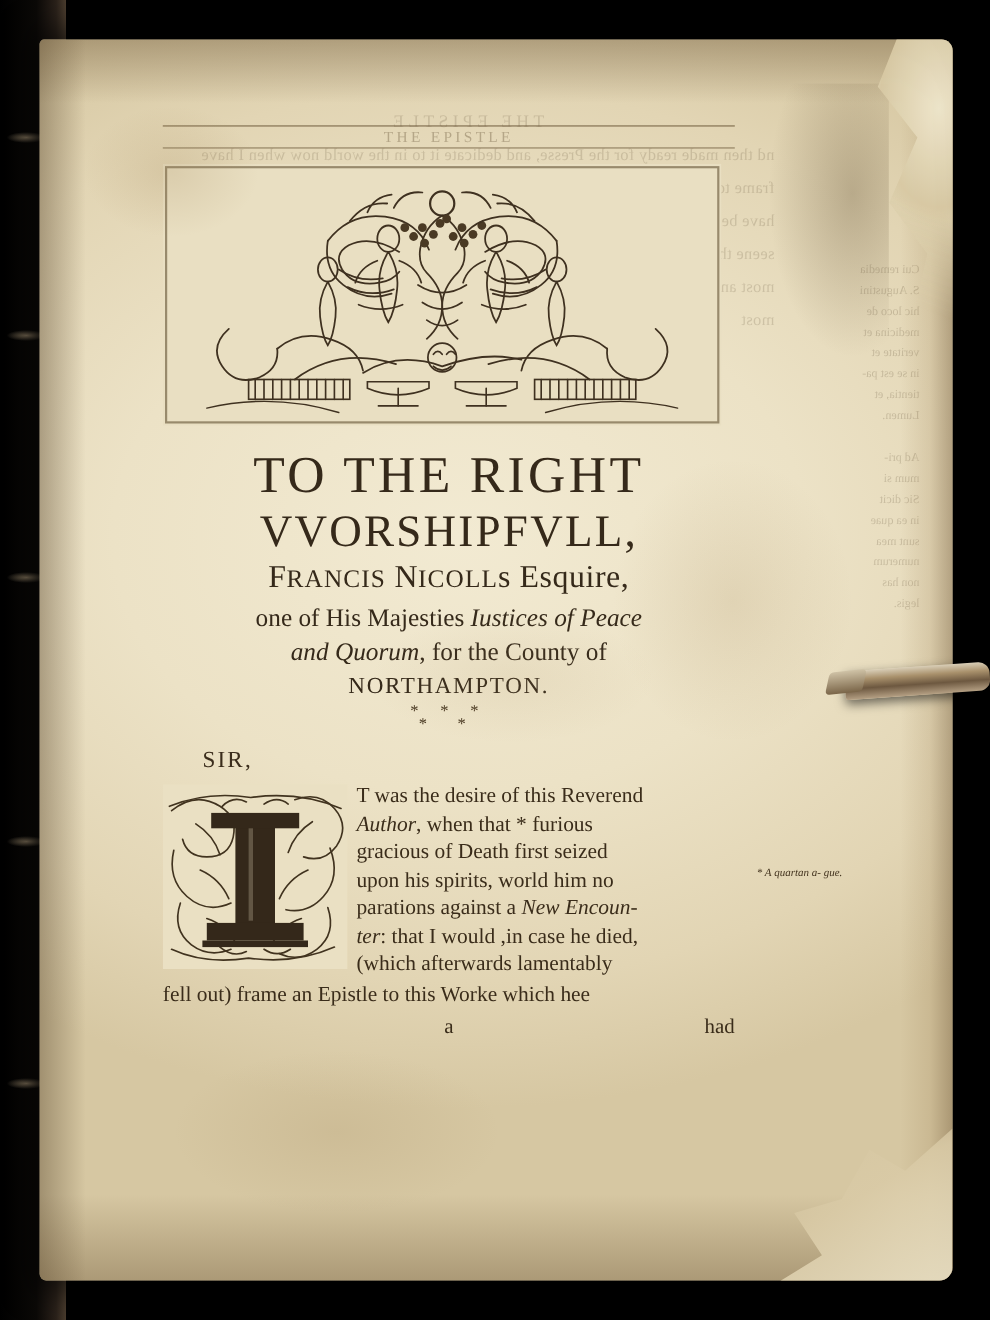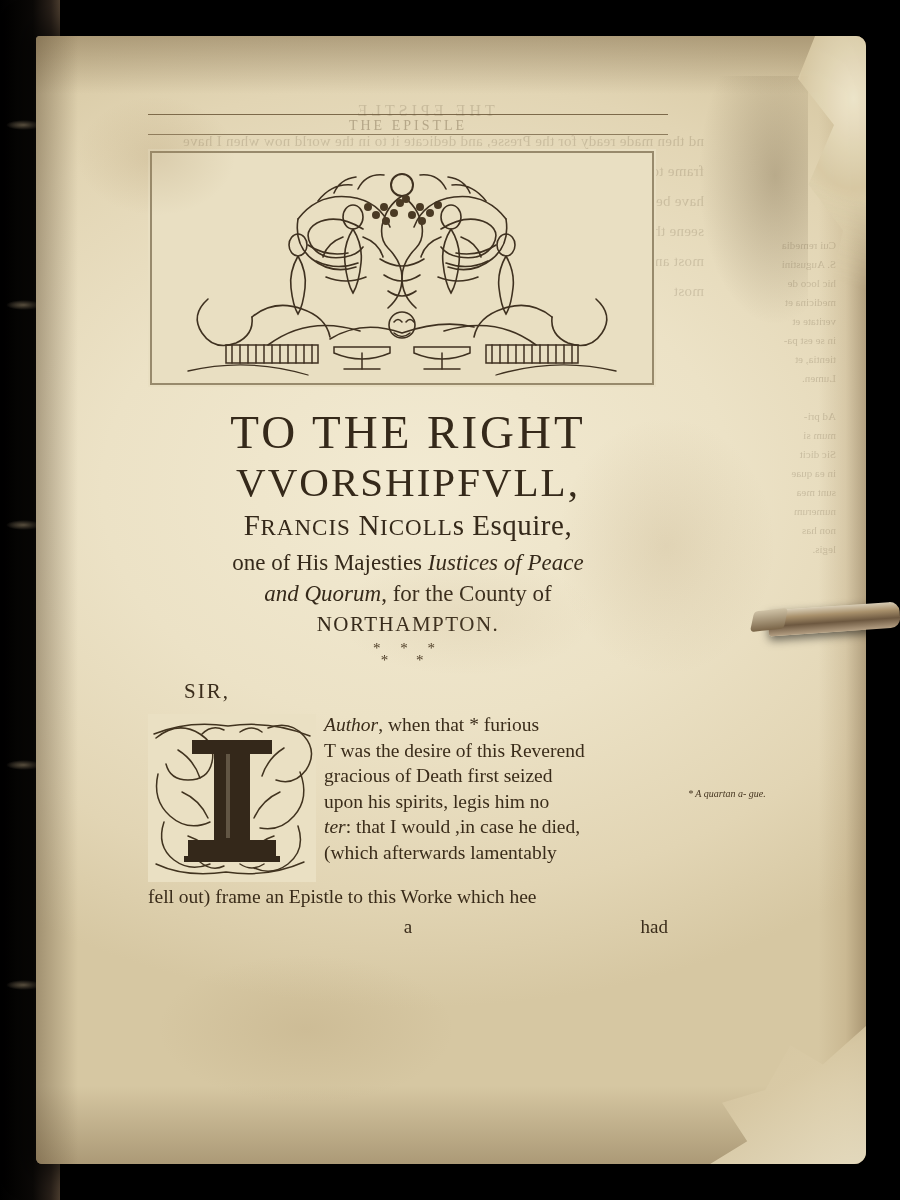--- a/index.html
+++ b/index.html
@@ -457,24 +457,25 @@
               <rect x="40" y="126" width="88" height="16"></rect>
               <rect x="36" y="142" width="96" height="6"></rect>
             </g>
             <g fill="#eae0c3">
               <rect x="78" y="40" width="4" height="84" opacity=".25"></rect>
             </g>
           </svg>
         </div>
 
         <div class="indentlines">
+          <p>T was the desire of this Reverend</p>
           <p><i>Author</i><span>, when that </span><span>*</span><span> furious</span></p>
-          <p>T was the desire of this Reverend</p>
           <p>gracious of Death first seized</p>
-          <p>upon his spirits, legis him no</p>
+          <p>upon his spirits, world him no</p>
+          <p><span>parations against a </span><i>New Encoun-</i></p>
           <p><i>ter</i><span>: that I would ,in case he died,</span></p>
           <p>(which afterwards lamentably</p>
         </div>
 
         <p class="full">fell out) frame an Epistle to this Worke which hee</p>
 
         <div class="catchline">
           <span class="sig">a</span>
           <span class="catchword">had</span>
         </div>

